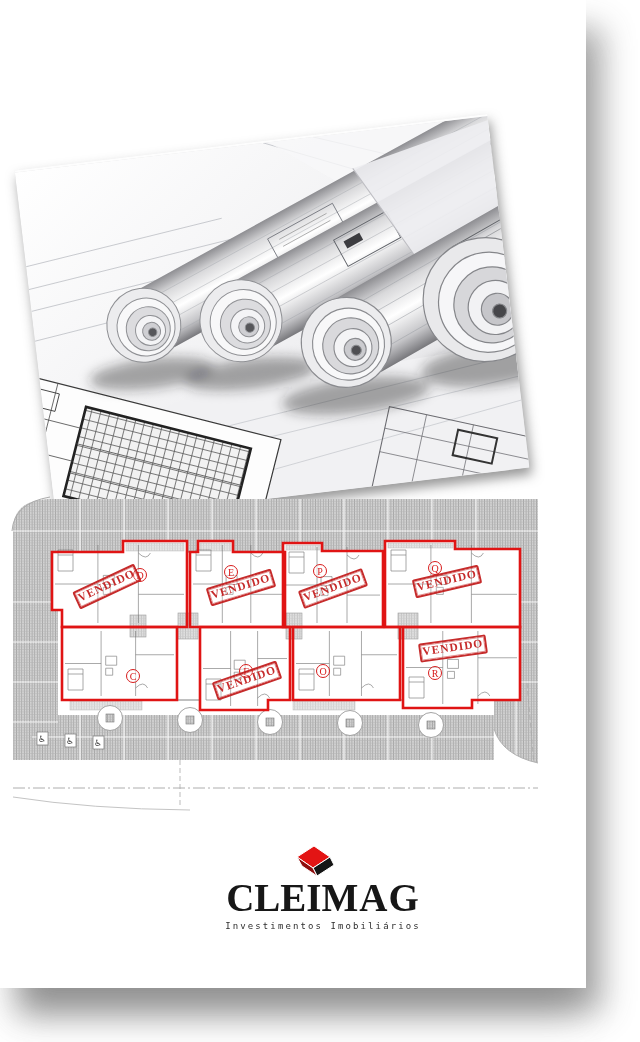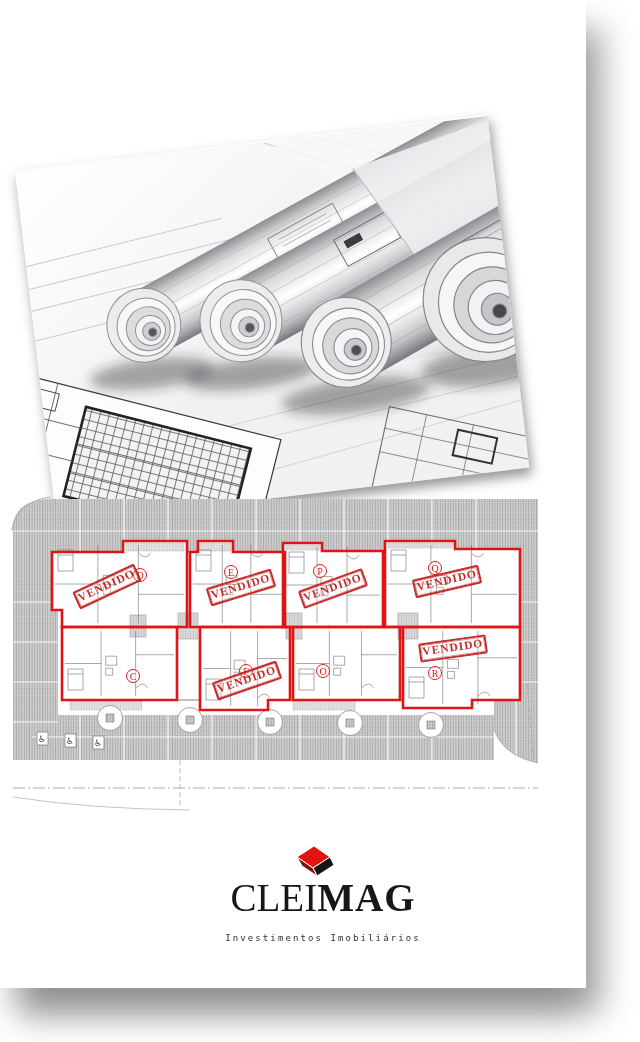--- a/index.html
+++ b/index.html
@@ -29,23 +29,23 @@
   .stamp{position:absolute;width:68px;height:19px;box-sizing:border-box;
       border:2.6px solid #c32020;border-radius:2px;color:#c32020;background:rgba(255,255,255,.18);
       font:bold 11.5px "Liberation Serif",serif;letter-spacing:1px;text-align:center;
       line-height:13px;box-shadow:inset 0 0 0 .8px rgba(195,32,32,.55);opacity:.95;}
 
   
   .logo{position:absolute;left:203px;top:844px;width:240px;text-align:center;}
   .logo-cube{display:block;margin:0 auto 1px auto;transform:translateX(-9px);}
   .logo-name{font-family:"Liberation Serif",serif;color:#171717;font-size:39px;line-height:1;
              white-space:nowrap;}
-  .logo-name .b{font-weight:normal;letter-spacing:0px;}
+  .logo-name .b{font-weight:bold;letter-spacing:0px;}
   .logo-name .l{font-weight:bold;letter-spacing:1px;}
-  .logo-tag{margin-top:16px;font-family:"DejaVu Sans Mono","Liberation Mono",monospace;
+  .logo-tag{margin-top:4px;font-family:"DejaVu Sans Mono","Liberation Mono",monospace;
             font-size:9px;letter-spacing:2.1px;color:#2e2e2e;white-space:nowrap;}
 </style>
 </head>
 <body>
 
 <div class="card">
 
   <div class="photo">
     <svg width="476" height="354" viewBox="0 0 476 354">
       <defs>

